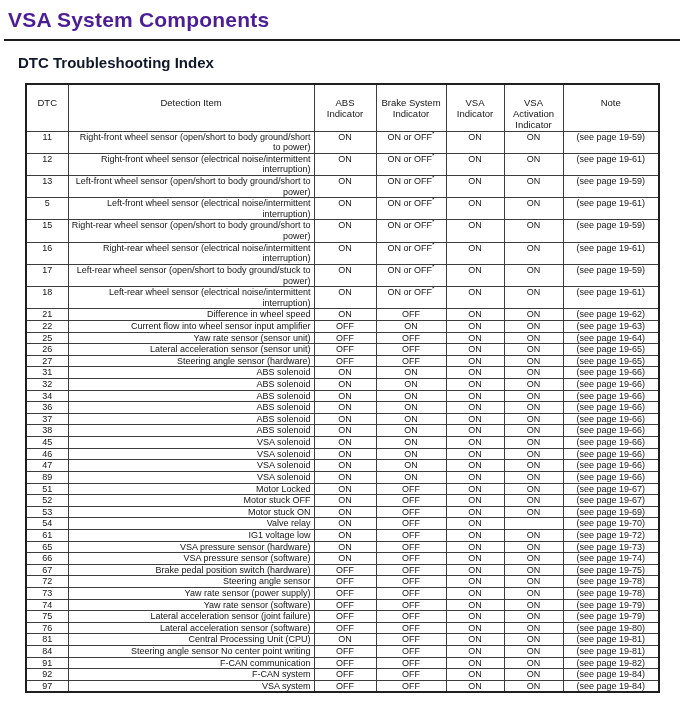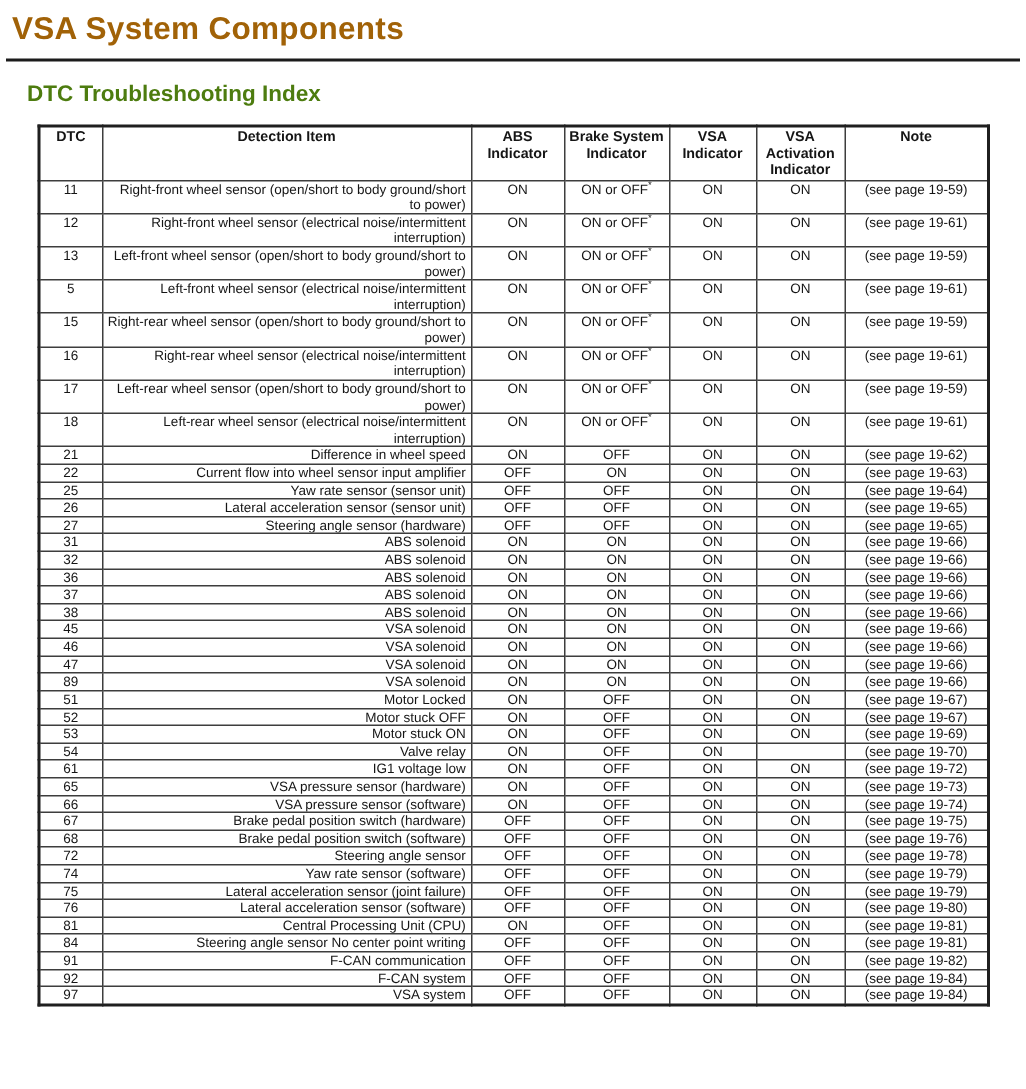--- a/index.html
+++ b/index.html
@@ -15,55 +15,55 @@
   .page {
     position: relative;
     width: 684px;
     height: 726px;
     background: #ffffff;
   }
   .doc-title {
     font-size: 21px;
     font-weight: bold;
     padding: 8px 0 0 8px;
-    color: #a16207;
+    color: #4c1d95;
     letter-spacing: 0.2px;
   }
   .title-rule {
     height: 2px;
     background: #1b1b1b;
     margin: 7px 4px 0 4px;
   }
   .section-title {
     font-size: 15px;
     font-weight: bold;
     margin: 13px 0 12px 18px;
-    color: #4d7c0f;
+    color: #0f172a;
   }
   table.dtc-table {
     border-collapse: collapse;
     table-layout: fixed;
     width: 633px;
     margin: 11px 0 0 25px;
     font-size: 9px;
     border: 2px solid #1f1f1f;
   }
   table.dtc-table th,
   table.dtc-table td {
     border: 1px solid #3d3d3d;
     padding: 0 3px;
     vertical-align: top;
     line-height: 1.18;
     overflow: hidden;
   }
   table.dtc-table th {
     font-size: 9.5px;
-    font-weight: bold;
+    font-weight: normal;
     text-align: center;
-    padding-top: 1px;
+    padding-top: 12px;
   }
   table.dtc-table td.c {
     text-align: center;
   }
   table.dtc-table td.l {
     text-align: right;
   }
   table.dtc-table sup {
     font-size: 6.5px;
     vertical-align: super;
@@ -152,21 +152,21 @@
           <td class="c">16</td>
           <td class="l">Right-rear wheel sensor (electrical noise/intermittent interruption)</td>
           <td class="c">ON</td>
           <td class="c">ON or OFF<sup>*</sup></td>
           <td class="c">ON</td>
           <td class="c">ON</td>
           <td class="c">(see page 19-61)</td>
         </tr>
         <tr>
           <td class="c">17</td>
-          <td class="l">Left-rear wheel sensor (open/short to body ground/short to power)</td>
+          <td class="l">Left-rear wheel sensor (open/short to body ground/stuck to power)</td>
           <td class="c">ON</td>
           <td class="c">ON or OFF<sup>*</sup></td>
           <td class="c">ON</td>
           <td class="c">ON</td>
           <td class="c">(see page 19-59)</td>
         </tr>
         <tr>
           <td class="c">18</td>
           <td class="l">Left-rear wheel sensor (electrical noise/intermittent interruption)</td>
           <td class="c">ON</td>
@@ -232,20 +232,29 @@
         <tr>
           <td class="c">32</td>
           <td class="l">ABS solenoid</td>
           <td class="c">ON</td>
           <td class="c">ON</td>
           <td class="c">ON</td>
           <td class="c">ON</td>
           <td class="c">(see page 19-66)</td>
         </tr>
         <tr>
+          <td class="c">34</td>
+          <td class="l">ABS solenoid</td>
+          <td class="c">ON</td>
+          <td class="c">ON</td>
+          <td class="c">ON</td>
+          <td class="c">ON</td>
+          <td class="c">(see page 19-66)</td>
+        </tr>
+        <tr>
           <td class="c">36</td>
           <td class="l">ABS solenoid</td>
           <td class="c">ON</td>
           <td class="c">ON</td>
           <td class="c">ON</td>
           <td class="c">ON</td>
           <td class="c">(see page 19-66)</td>
         </tr>
         <tr>
           <td class="c">37</td>
@@ -367,38 +376,38 @@
         <tr>
           <td class="c">67</td>
           <td class="l">Brake pedal position switch (hardware)</td>
           <td class="c">OFF</td>
           <td class="c">OFF</td>
           <td class="c">ON</td>
           <td class="c">ON</td>
           <td class="c">(see page 19-75)</td>
         </tr>
         <tr>
-          <td class="c">68</td>
-          <td class="l">Brake pedal position switch (software)</td>
-          <td class="c">OFF</td>
-          <td class="c">OFF</td>
-          <td class="c">ON</td>
-          <td class="c">ON</td>
-          <td class="c">(see page 19-76)</td>
-        </tr>
-        <tr>
           <td class="c">72</td>
           <td class="l">Steering angle sensor</td>
           <td class="c">OFF</td>
           <td class="c">OFF</td>
           <td class="c">ON</td>
           <td class="c">ON</td>
           <td class="c">(see page 19-78)</td>
         </tr>
         <tr>
+          <td class="c">73</td>
+          <td class="l">Yaw rate sensor (power supply)</td>
+          <td class="c">OFF</td>
+          <td class="c">OFF</td>
+          <td class="c">ON</td>
+          <td class="c">ON</td>
+          <td class="c">(see page 19-78)</td>
+        </tr>
+        <tr>
           <td class="c">74</td>
           <td class="l">Yaw rate sensor (software)</td>
           <td class="c">OFF</td>
           <td class="c">OFF</td>
           <td class="c">ON</td>
           <td class="c">ON</td>
           <td class="c">(see page 19-79)</td>
         </tr>
         <tr>
           <td class="c">75</td>

